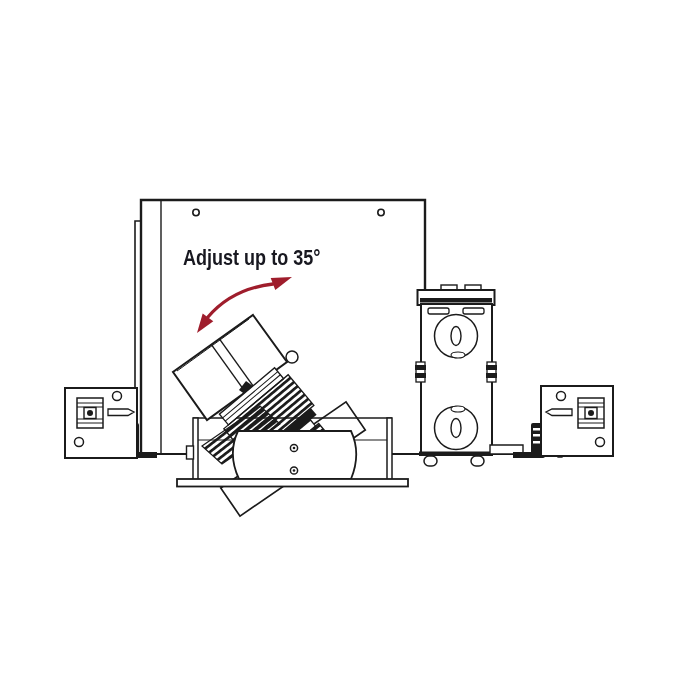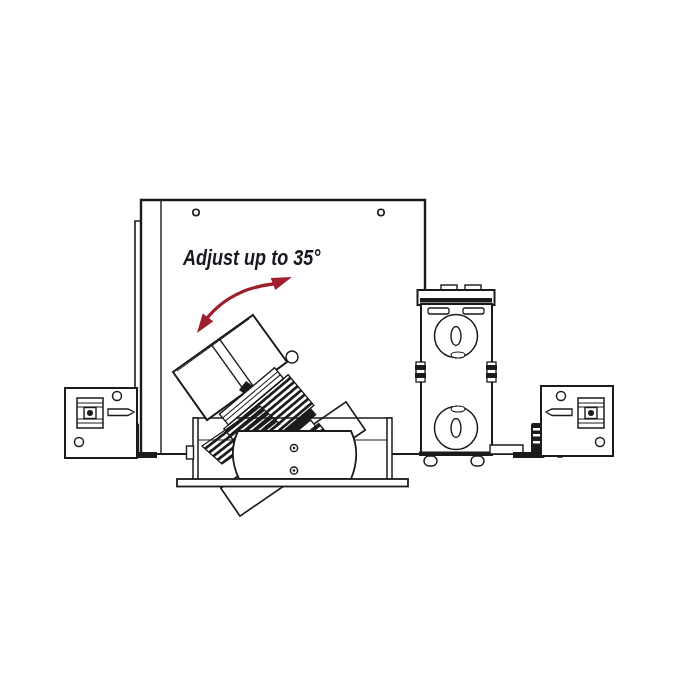--- a/index.html
+++ b/index.html
@@ -2,21 +2,21 @@
 <html style="--line: #1b1b1b; --accent: #9f1d2c; --text: #181820; --bg: #ffffff;"><head>
 <meta charset="utf-8">
 <style>
   :root{
     --line:#1b1b1b;
     --accent:#9f1d2c;
     --text:#181820;
     --bg:#ffffff;
   }
   html,body{margin:0;padding:0;background:var(--bg);}
-  .stage{width:700px;height:700px;position:relative;background:var(--bg);overflow:hidden;font-style:italic;}
+  .stage{width:700px;height:700px;position:relative;background:var(--bg);overflow:hidden;}
   svg{display:block;}
   .wh{fill:#ffffff;stroke:var(--line);}
   .ln{fill:none;stroke:var(--line);}
   .dk{fill:var(--line);stroke:none;}
   .rs{fill:none;stroke:var(--accent);stroke-linecap:round;}
   .rf{fill:var(--accent);stroke:none;}
   .note{fill:var(--text);font-family:"Liberation Sans",sans-serif;font-size:22px;font-weight:600;letter-spacing:0px;}
 </style>
 </head>
 <body>

